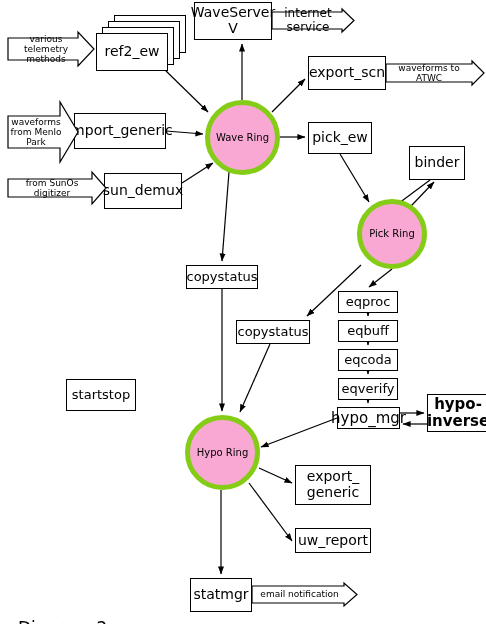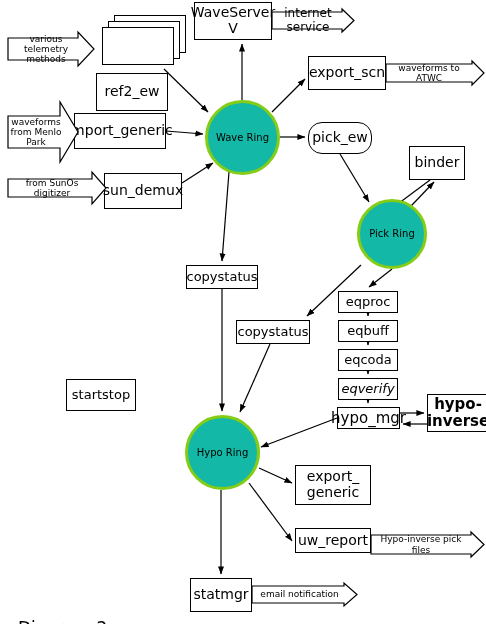--- a/index.html
+++ b/index.html
@@ -34,23 +34,23 @@
     color: #000000;
     line-height: 1.12;
     z-index: 5;
   }
   .node.stack-shadow {
     z-index: 4;
   }
   .ring {
     position: absolute;
     box-sizing: border-box;
-    border: 3px solid #84cc16;
+    border: 5px solid #84cc16;
     border-radius: 50%;
-    background: #14b8a6;
+    background: #f9a8d4;
     display: flex;
     align-items: center;
     justify-content: center;
     text-align: center;
     color: #000000;
     line-height: 1.15;
     z-index: 6;
   }
   .flag {
     position: absolute;
@@ -141,58 +141,58 @@
 
       <line x1="249" y1="483" x2="292" y2="541" marker-end="url(#ah)"></line>
 
       <line x1="221" y1="490" x2="221" y2="574" marker-end="url(#ah)"></line>
     </g>
   </svg>
 
   <div class="node stack-shadow" style="left:114px; top:15px; width:72px; height:38px;"></div>
   <div class="node stack-shadow" style="left:108px; top:21px; width:72px; height:38px;"></div>
   <div class="node stack-shadow" style="left:102px; top:27px; width:72px; height:38px;"></div>
-  <div class="node" style="left:96px; top:33px; width:72px; height:38px; font-size:14px;margin-top:40px;">
+  <div class="node" style="left:96px; top:33px; width:72px; height:38px; font-size:14px;">
     <span>ref2_ew</span>
   </div>
 
   <div class="node" style="left:194px; top:2px; width:78px; height:38px; font-size:14px;">
     <span>WaveServer V</span>
   </div>
 
   <div class="node" style="left:74px; top:113px; width:92px; height:36px; font-size:14px;">
     <span>import_generic</span>
   </div>
 
   <div class="node" style="left:104px; top:173px; width:78px; height:36px; font-size:14px;">
     <span>sun_demux</span>
   </div>
 
   <div class="node" style="left:308px; top:56px; width:78px; height:34px; font-size:14px;">
     <span>export_scn</span>
   </div>
 
-  <div class="node" style="left:308px; top:122px; width:64px; height:32px; font-size:14px;border-radius:14px;">
+  <div class="node" style="left:308px; top:122px; width:64px; height:32px; font-size:14px;">
     <span>pick_ew</span>
   </div>
 
   <div class="node" style="left:409px; top:146px; width:56px; height:34px; font-size:14px;">
     <span>binder</span>
   </div>
 
   <div class="node" style="left:338px; top:291px; width:60px; height:22px; font-size:13px;">
     <span>eqproc</span>
   </div>
   <div class="node" style="left:338px; top:320px; width:60px; height:22px; font-size:13px;">
     <span>eqbuff</span>
   </div>
   <div class="node" style="left:338px; top:349px; width:60px; height:22px; font-size:13px;">
     <span>eqcoda</span>
   </div>
-  <div class="node" style="left:338px; top:378px; width:60px; height:22px; font-size:13px;font-style:italic;">
+  <div class="node" style="left:338px; top:378px; width:60px; height:22px; font-size:13px;">
     <span>eqverify</span>
   </div>
   <div class="node" style="left:337px; top:407px; width:63px; height:22px; font-size:15px;">
     <span>hypo_mgr</span>
   </div>
   <div class="node" style="left:427px; top:394px; width:62px; height:38px; font-size:15px;font-weight:bold;">
     <span>hypo-inverse</span>
   </div>
 
   <div class="node" style="left:186px; top:265px; width:72px; height:24px; font-size:13px;">
@@ -264,28 +264,20 @@
   <div class="flag" style="left:386px; top:61px; width:98px; height:24px;">
     <svg viewBox="0 0 98 24" width="98" height="24" preserveAspectRatio="none">
       <path d="M0,3 L86,3 L86,0 L98,12 L86,24 L86,21 L0,21 Z" fill="#ffffff" stroke="#000000" stroke-width="1.2"></path>
     </svg>
     <div class="flag-text" style="font-size:9px; padding-right:12px;">
       <span>waveforms to ATWC</span>
     </div>
   </div>
 
 
-  <div class="flag" style="left:371px; top:532px; width:113px; height:25px;">
-    <svg viewBox="0 0 113 25" width="113" height="25" preserveAspectRatio="none">
-      <path d="M0,3 L100,3 L100,0 L113,12.5 L100,25 L100,22 L0,22 Z" fill="#ffffff" stroke="#000000" stroke-width="1.2"></path>
-    </svg>
-    <div class="flag-text" style="font-size:9px; padding-right:13px;">
-      <span>Hypo-inverse pick files</span>
-    </div>
-  </div>
 
   <div class="flag" style="left:252px; top:583px; width:105px; height:23px;">
     <svg viewBox="0 0 105 23" width="105" height="23" preserveAspectRatio="none">
       <path d="M0,3 L92,3 L92,0 L105,11.5 L92,23 L92,20 L0,20 Z" fill="#ffffff" stroke="#000000" stroke-width="1.2"></path>
     </svg>
     <div class="flag-text" style="font-size:9px;">
       <span>email notification</span>
     </div>
   </div>
 

